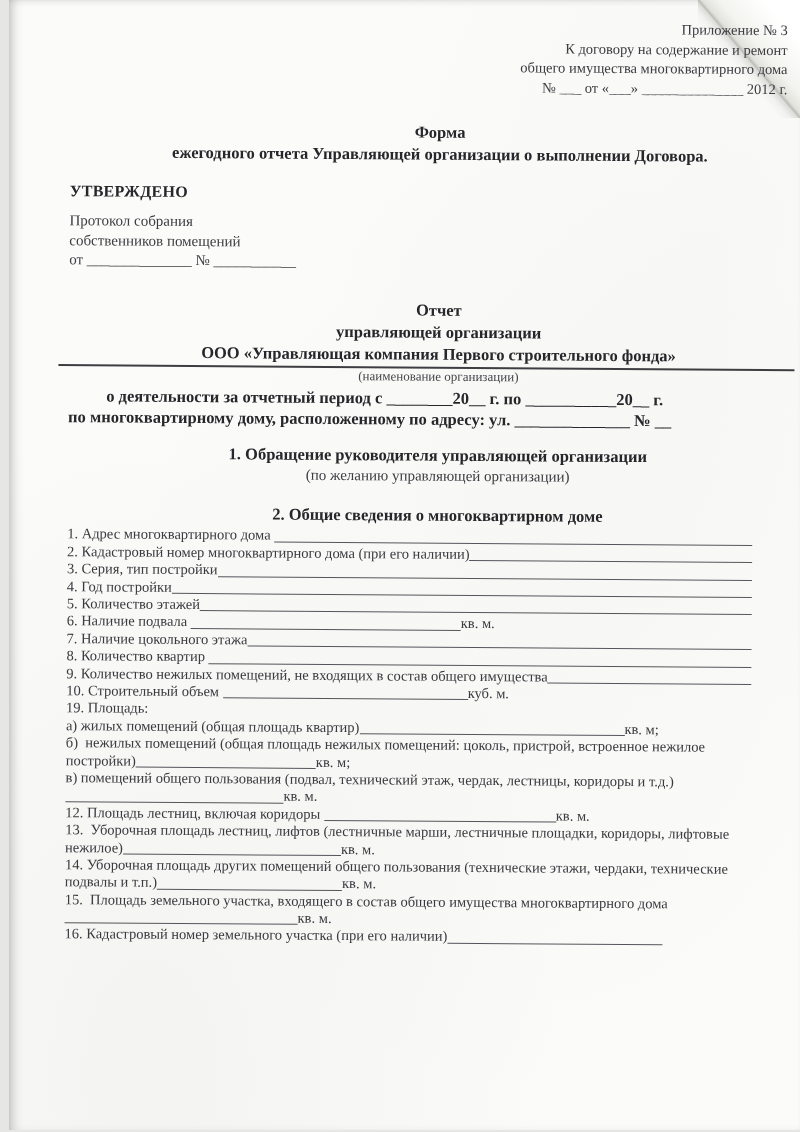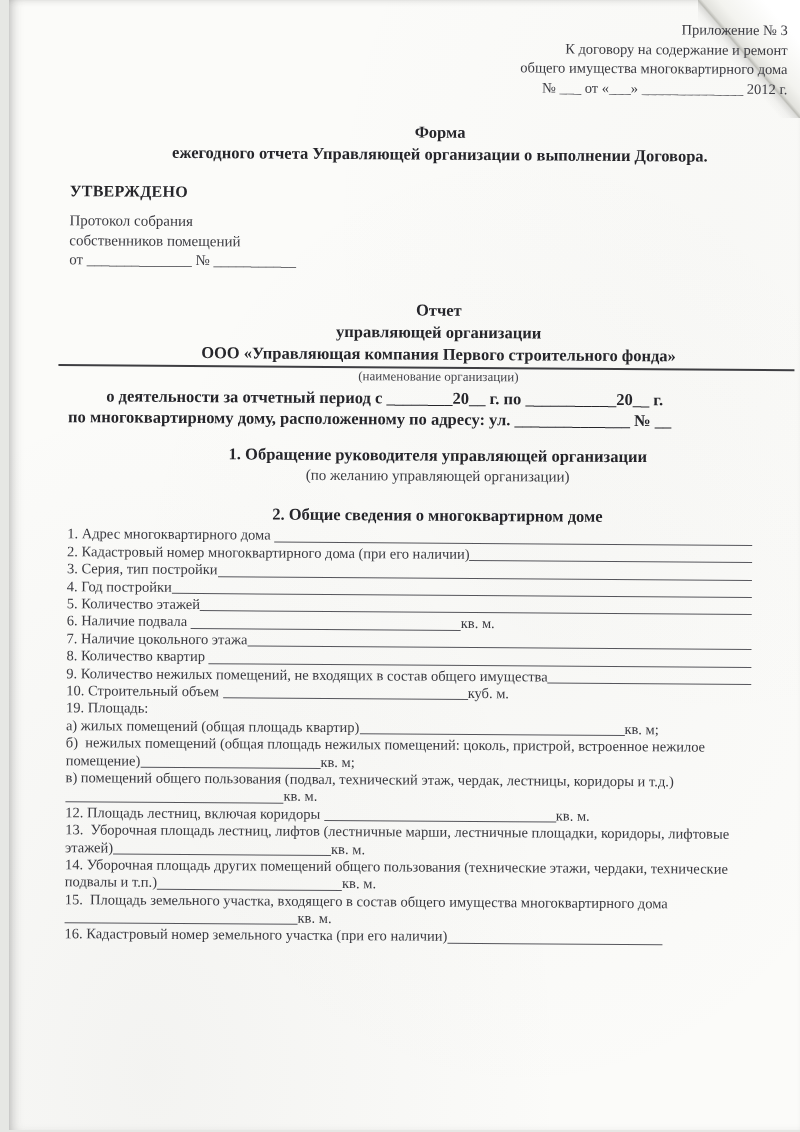--- a/index.html
+++ b/index.html
@@ -112,26 +112,26 @@
           <div class="form-row"><span class="t">4. Год постройки</span><span class="blank fill"></span></div>
           <div class="form-row"><span class="t">5. Количество этажей</span><span class="blank fill"></span></div>
           <div class="form-row"><span class="t">6. Наличие подвала </span><span class="blank" style="width: 270px;"></span><span class="t">кв. м.</span></div>
           <div class="form-row"><span class="t">7. Наличие цокольного этажа</span><span class="blank fill"></span></div>
           <div class="form-row"><span class="t">8. Количество квартир </span><span class="blank fill"></span></div>
           <div class="form-row"><span class="t">9. Количество нежилых помещений, не входящих в состав общего имущества</span><span class="blank fill"></span></div>
           <div class="form-row"><span class="t">10. Строительный объем </span><span class="blank" style="width: 245px;"></span><span class="t">куб. м.</span></div>
           <div class="form-row"><span class="t">19. Площадь:</span></div>
           <div class="form-row"><span class="t">а) жилых помещений (общая площадь квартир)</span><span class="blank" style="width: 265px;"></span><span class="t">кв. м;</span></div>
           <div class="form-row"><span class="t">б)  нежилых помещений (общая площадь нежилых помещений: цоколь, пристрой, встроенное нежилое</span></div>
-          <div class="form-row"><span class="t">помещение)</span><span class="blank" style="width: 180px;"></span><span class="t">кв. м;</span></div>
+          <div class="form-row"><span class="t">постройки)</span><span class="blank" style="width: 180px;"></span><span class="t">кв. м;</span></div>
           <div class="form-row"><span class="t">в) помещений общего пользования (подвал, технический этаж, чердак, лестницы, коридоры и т.д.)</span></div>
           <div class="form-row"><span class="blank" style="width: 218px;"></span><span class="t">кв. м.</span></div>
           <div class="form-row"><span class="t">12. Площадь лестниц, включая коридоры </span><span class="blank" style="width: 232px;"></span><span class="t">кв. м.</span></div>
           <div class="form-row"><span class="t">13.  Уборочная площадь лестниц, лифтов (лестничные марши, лестничные площадки, коридоры, лифтовые</span></div>
-          <div class="form-row"><span class="t">этажей)</span><span class="blank" style="width: 218px;"></span><span class="t">кв. м.</span></div>
+          <div class="form-row"><span class="t">нежилое)</span><span class="blank" style="width: 218px;"></span><span class="t">кв. м.</span></div>
           <div class="form-row"><span class="t">14. Уборочная площадь других помещений общего пользования (технические этажи, чердаки, технические</span></div>
           <div class="form-row"><span class="t">подвалы и т.п.)</span><span class="blank" style="width: 185px;"></span><span class="t">кв. м.</span></div>
           <div class="form-row"><span class="t">15.  Площадь земельного участка, входящего в состав общего имущества многоквартирного дома</span></div>
           <div class="form-row"><span class="blank" style="width: 233px;"></span><span class="t">кв. м.</span></div>
           <div class="form-row"><span class="t">16. Кадастровый номер земельного участка (при его наличии)</span><span class="blank" style="width: 215px;"></span></div>
         </div>
     </div>
   </div>
 </div>
 

